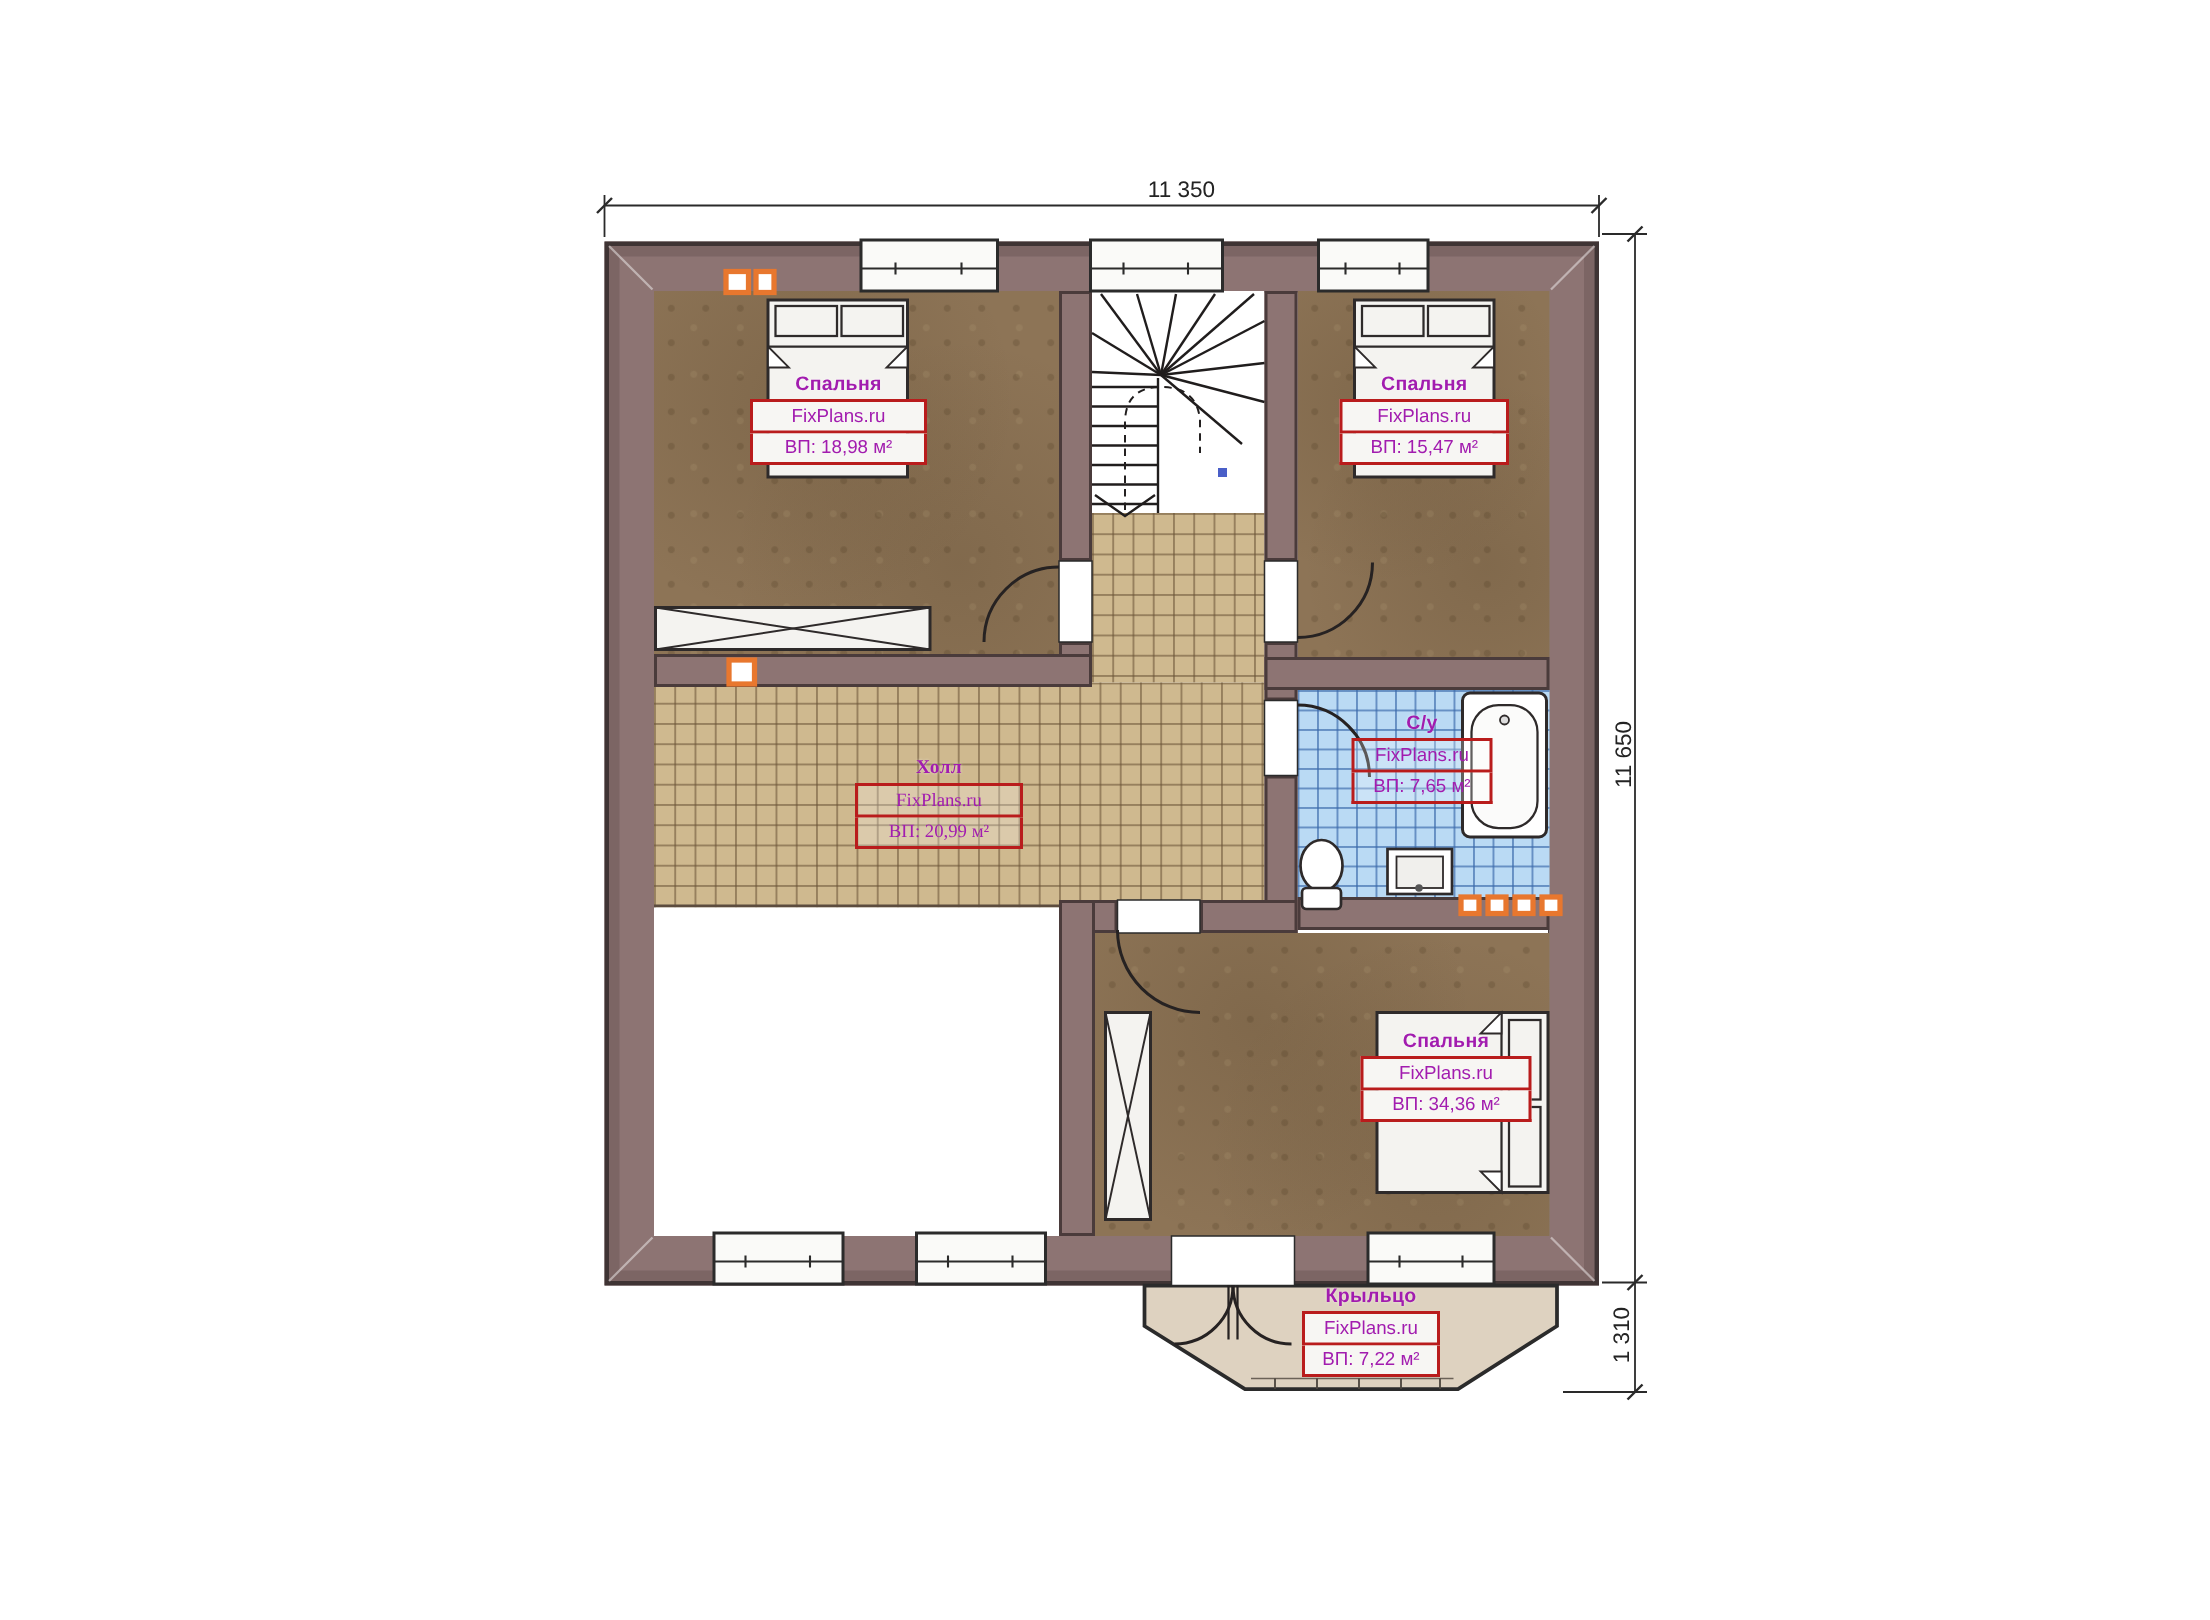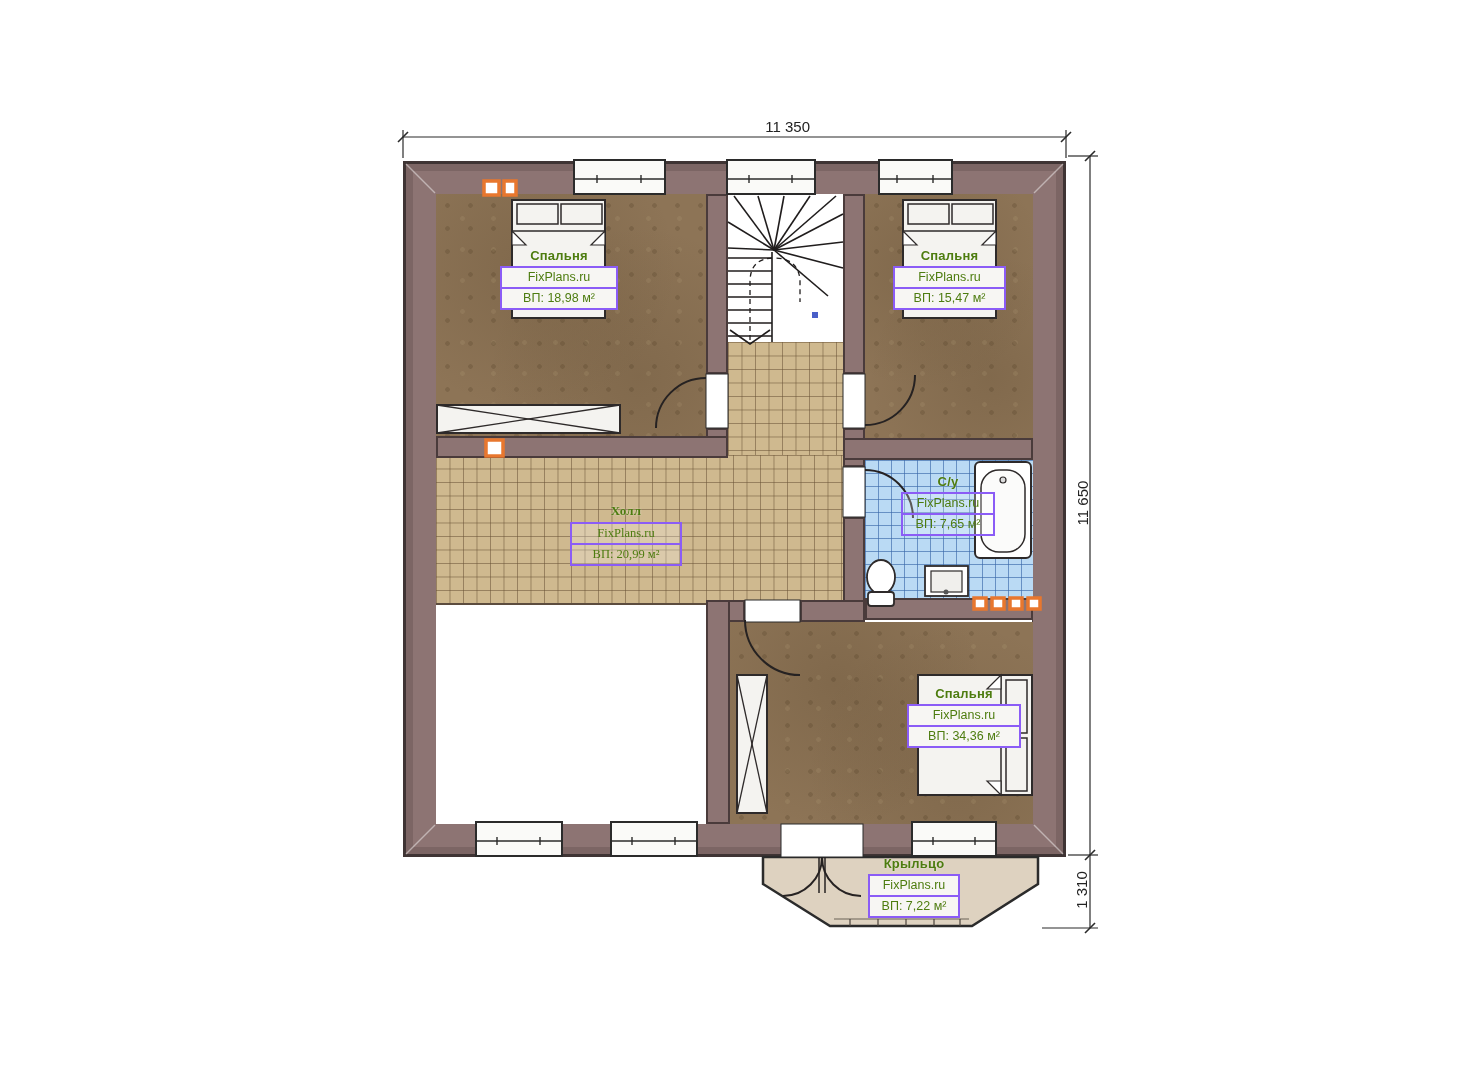--- a/index.html
+++ b/index.html
@@ -26,24 +26,24 @@
       linear-gradient(90deg, rgba(105,82,54,.55) 1px, transparent 1px);
     background-size:13.5px 13.5px;}
   .tile-bath{background-color:#badaf4;
     background-image:linear-gradient(rgba(58,105,170,.65) 1px, transparent 1px),
       linear-gradient(90deg, rgba(58,105,170,.65) 1px, transparent 1px);
     background-size:13px 13px;}
   .white-room{background:#ffffff;}
   .stairwell{background:#ffffff;}
   .hall-edge{background:#5c4c3e;}
   
-  .room-label{position:absolute;text-align:center;color:#4d7c0f;z-index:30;}
+  .room-label{position:absolute;text-align:center;color:#a21caf;z-index:30;}
   .room-label .title{font-weight:bold;font-size:13px;margin-bottom:3px;
     letter-spacing:.2px;text-shadow:0 0 2px rgba(255,255,255,.6);}
-  .room-label .lbox{border:2px solid #8b5cf6;font-size:12.5px;line-height:17px;
+  .room-label .lbox{border:2px solid #b91c1c;font-size:12.5px;line-height:17px;
     padding:1px 3px;background:#f7f6f3;}
   .room-label .lbox.v{border-top:0;}
   .room-label.transparent .lbox{background:rgba(255,255,255,0.25);}
   
   .dim{position:absolute;font-size:15px;color:#232323;white-space:nowrap;z-index:30;}
   .dim.vert{transform:rotate(-90deg);transform-origin:center center;text-align:center;}
   svg{position:absolute;left:0;top:0;z-index:20;}
 </style>
 </head>
 <body>

